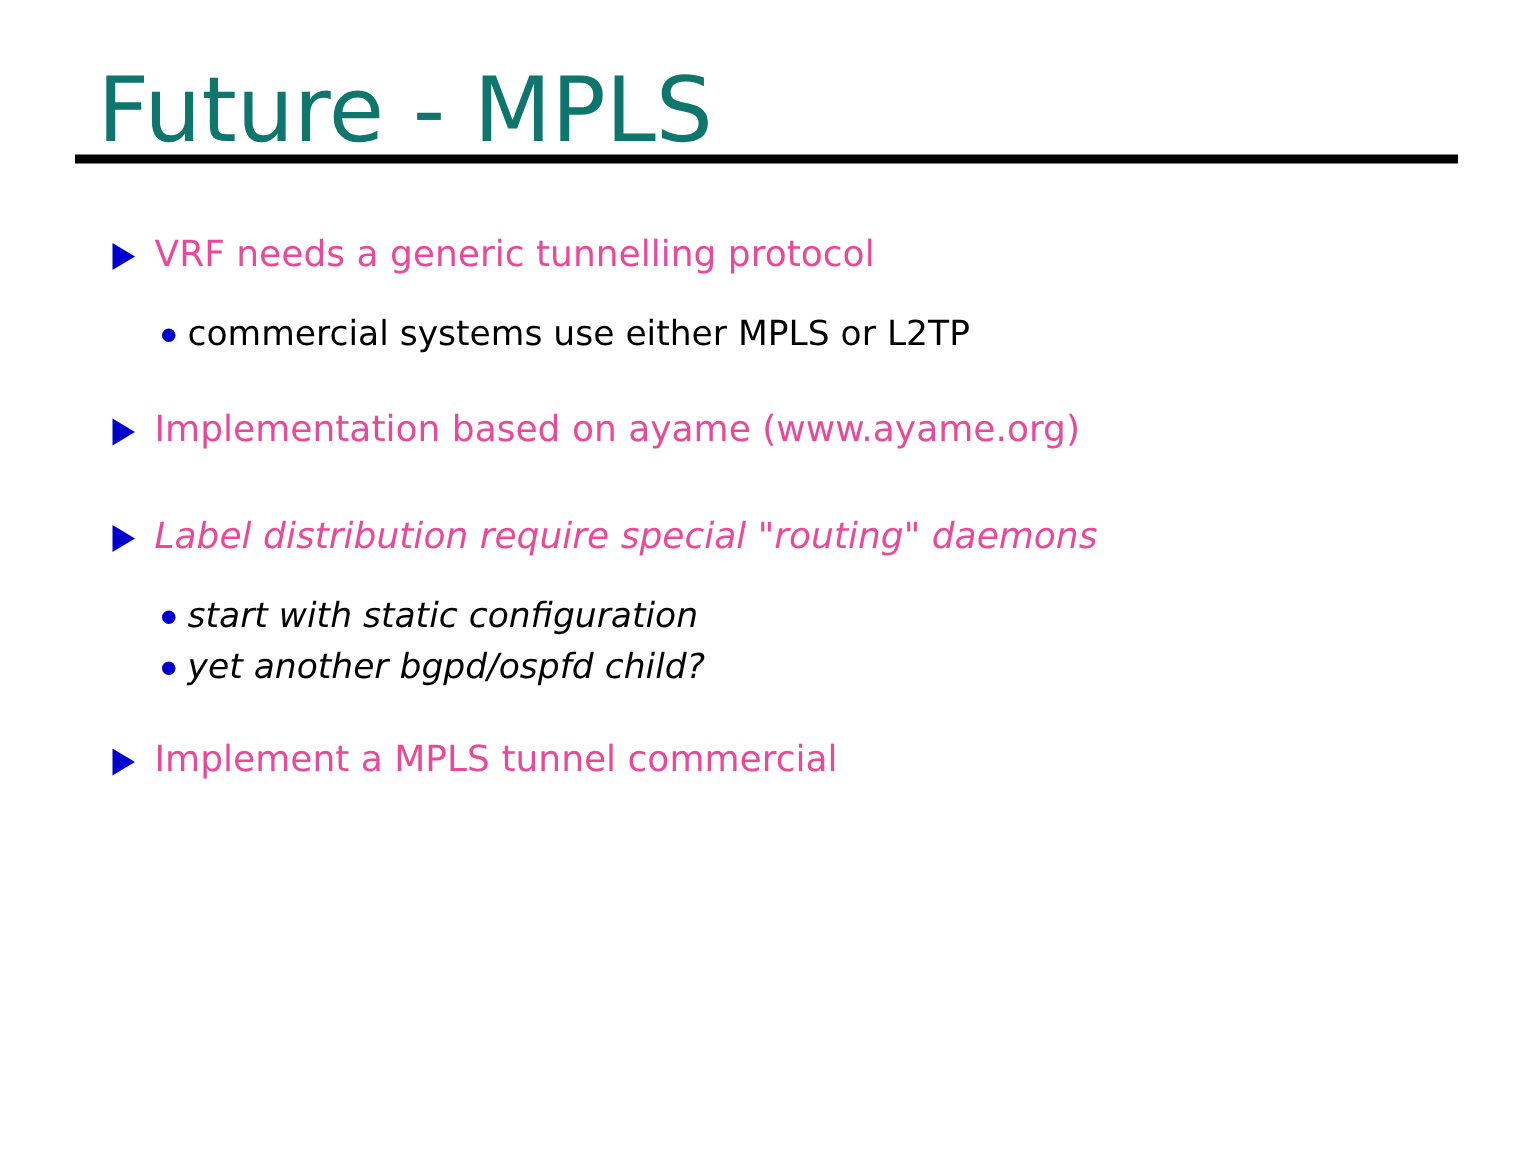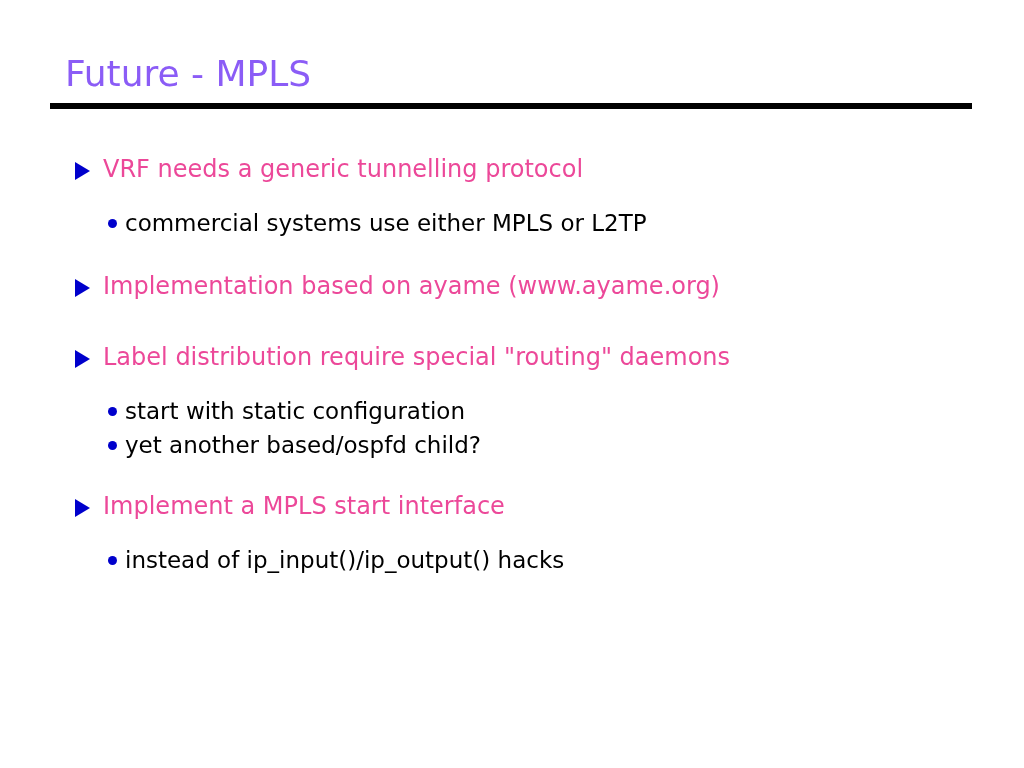--- a/index.html
+++ b/index.html
@@ -23,24 +23,24 @@
   }
 
   
   .title-block {
     position: absolute;
     left: 50px;
     top: 46px;
     width: 922px;
   }
   .slide-title {
-    font-size: 36px;
+    font-size: 60px;
     line-height: 56px;
     font-weight: normal;
-    color: #8b5cf6;
+    color: #0f766e;
     margin: 0;
     padding-left: 15px;
     white-space: nowrap;
     letter-spacing: 0px;
   }
   .title-rule {
     margin-top: 1px;
     width: 922px;
     height: 6px;
     background: #000000;
@@ -52,20 +52,21 @@
     left: 60px;
     top: 145px;
     width: 930px;
   }
 
   .group {
     margin-bottom: 22px;
   }
   .group.tight {
     margin-bottom: 20px;
+    font-style: italic;
   }
 
   .bullet1 {
     position: relative;
     padding-left: 43px;
     font-size: 24px;
     line-height: 49px;
     color: #ec4899;
   }
   .bullet1 .tri {
@@ -140,32 +141,28 @@
         <span class="tri"></span>
         <span class="b1-text">Label distribution require special "routing" daemons</span>
       </div>
       <div class="sublist">
         <div class="bullet2">
           <span class="dot"></span>
           <span>start with static configuration</span>
         </div>
         <div class="bullet2">
           <span class="dot"></span>
-          <span>yet another based/ospfd child?</span>
+          <span>yet another bgpd/ospfd child?</span>
         </div>
       </div>
     </div>
 
     <div class="group">
       <div class="bullet1">
         <span class="tri"></span>
-        <span class="b1-text">Implement a MPLS start interface</span>
+        <span class="b1-text">Implement a MPLS tunnel commercial</span>
       </div>
       <div class="sublist">
-        <div class="bullet2">
-          <span class="dot"></span>
-          <span>instead of ip_input()/ip_output() hacks</span>
-        </div>
       </div>
     </div>
 
   </div>
 </div>
 
 </body></html>

